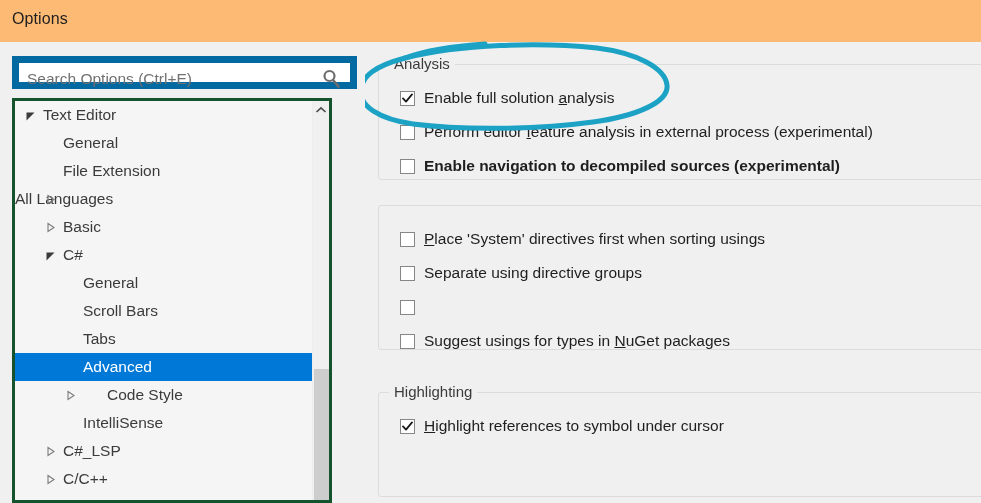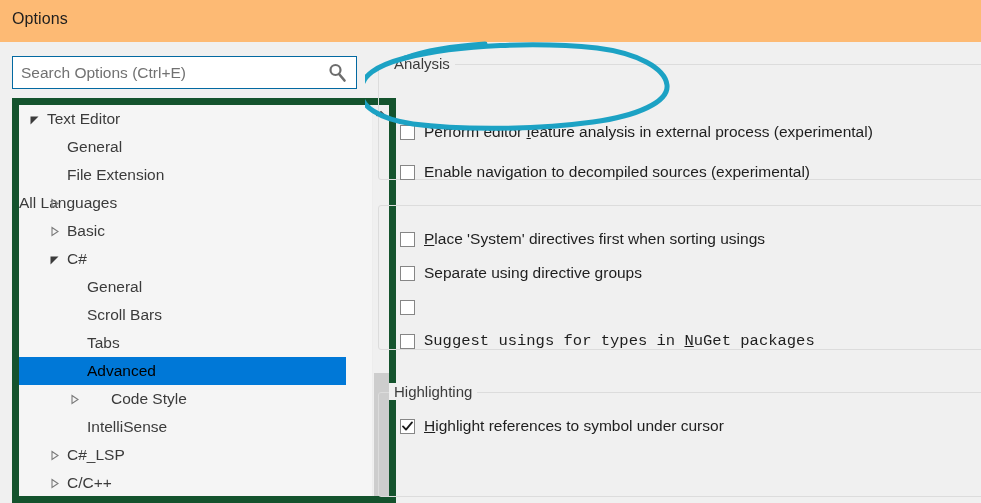--- a/index.html
+++ b/index.html
@@ -49,21 +49,21 @@
   }
 
   
   #search-wrap {
     position: absolute;
     left: 12px;
     top: 14px;
     width: 345px;
     height: 33px;
     background: #ffffff;
-    border: 1px solid #0369a1;
+    border: 7px solid #0369a1;
     box-sizing: border-box;
   }
   #search-input {
     position: absolute;
     left: 8px;
     top: 0;
     width: 296px;
     height: 31px;
     border: 0;
     outline: none;
@@ -83,24 +83,24 @@
     top: 5px;
     width: 22px;
     height: 22px;
   }
 
   
   #tree-panel {
     position: absolute;
     left: 12px;
     top: 56px;
-    width: 384px;
+    width: 320px;
     height: 405px;
     background: #f5f5f5;
-    border: 7px solid #14532d;
+    border: 3px solid #14532d;
     box-sizing: border-box;
     overflow: hidden;
   }
   #tree-list {
     position: absolute;
     left: 0;
     top: 0;
     width: 327px;
     height: 403px;
     overflow: hidden;
@@ -109,21 +109,21 @@
     position: relative;
     height: 28px;
     line-height: 28px;
     font-size: 15.5px;
     color: #3b3b3b;
     white-space: nowrap;
     cursor: default;
   }
   .tree-row.selected {
     background: #0078d7;
-    color: #000000;
+    color: #ffffff;
   }
   .tree-glyph {
     position: absolute;
     top: 0;
     width: 16px;
     height: 28px;
     display: inline-block;
   }
   .tree-glyph svg { display: block; margin-top: 9px; }
   .tree-label {
@@ -305,42 +305,50 @@
             <polyline points="1.5,6 6,1.8 10.5,6" fill="none" stroke="#4d4d4d" stroke-width="1.7"></polyline>
           </svg>
         </div>
         <div id="scroll-thumb"></div>
       </div>
     </div>
 
     <div id="content">
         <div class="group" style="top: 22px; height: 116px;">
           <div class="group-legend">Analysis</div>
+          <div class="check-row" style="top: 22px;">
+            <span class="checkbox checked">
+              <svg width="11" height="11" viewBox="0 0 11 11">
+                <polyline points="1,5.4 4,8.6 10,1.4" fill="none" stroke="#1a1a1a" stroke-width="1.8" stroke-linecap="round" stroke-linejoin="round"></polyline>
+              </svg>
+            </span>
+            <span class="check-label">Enable full solution <u>a</u>nalysis</span>
+          </div>
           <div class="check-row" style="top: 56px;">
             <span class="checkbox"></span>
             <span class="check-label">Perform editor <u>f</u>eature analysis in external process (experimental)</span>
           </div>
-          <div class="check-row" style="top: 96px;">
+          <div class="check-row" style="top: 90px; font-weight: bold;">
             <span class="checkbox"></span>
             <span class="check-label">Enable navigation to decompiled sources (experimental)</span>
           </div>
         </div>
         <div class="group" style="top: 163px; height: 145px;">
           <div class="check-row" style="top: 22px; text-align: center;">
             <span class="checkbox"></span>
             <span class="check-label"><u>P</u>lace 'System' directives first when sorting usings</span>
           </div>
           <div class="check-row" style="top: 56px;">
             <span class="checkbox"></span>
             <span class="check-label">Separate using directive groups</span>
           </div>
           <div class="check-row" style="top: 90px;">
             <span class="checkbox"></span>
           </div>
-          <div class="check-row" style="top: 124px; font-family: Liberation Mono, monospace;">
+          <div class="check-row" style="top: 124px;">
             <span class="checkbox"></span>
             <span class="check-label">Suggest usings for types in <u>N</u>uGet packages</span>
           </div>
         </div>
         <div class="group" style="top: 350px; height: 105px;">
           <div class="group-legend">Highlighting</div>
           <div class="check-row" style="top: 22px; text-align: right;">
             <span class="checkbox checked">
               <svg width="11" height="11" viewBox="0 0 11 11">
                 <polyline points="1,5.4 4,8.6 10,1.4" fill="none" stroke="#1a1a1a" stroke-width="1.8" stroke-linecap="round" stroke-linejoin="round"></polyline>

